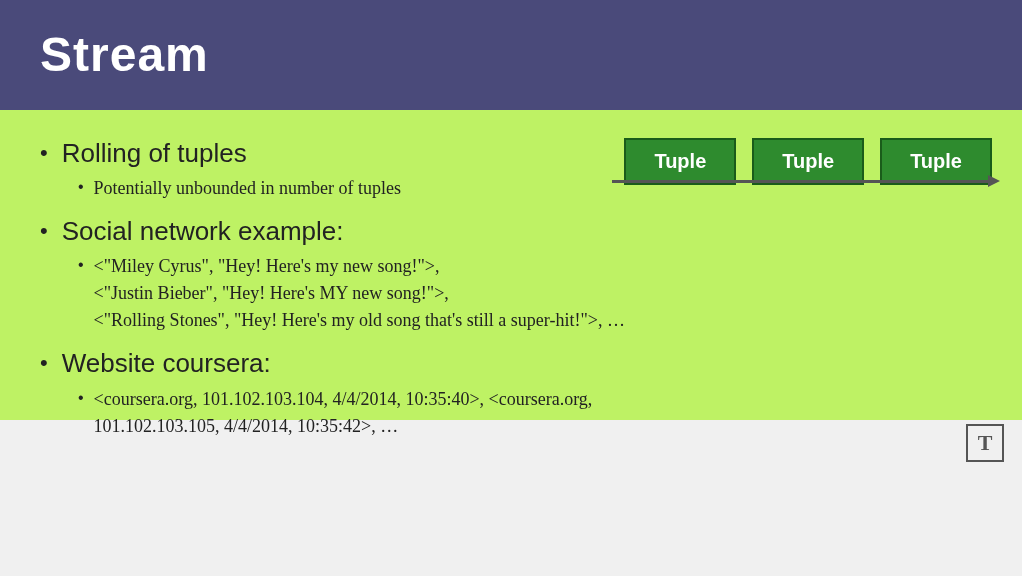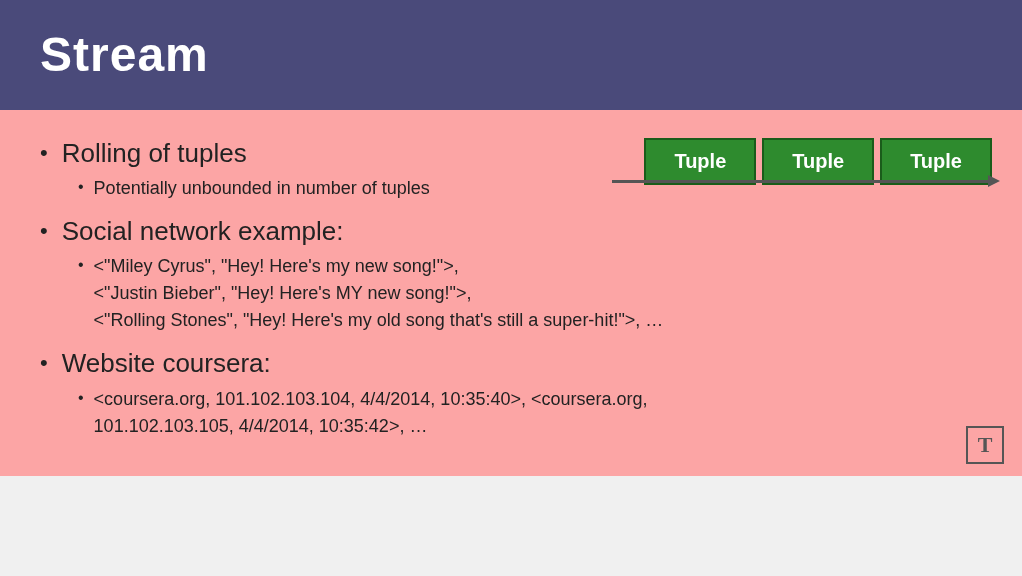--- a/index.html
+++ b/index.html
@@ -11,22 +11,22 @@
     body {
       width: 1022px;
       height: 576px;
       font-family: Arial, 'Helvetica Neue', sans-serif;
       background: #f0f0f0;
       overflow: hidden;
     }
 
     .slide {
       width: 1022px;
-      height: 476px;
-      background: #fca5a5;
+      height: 420px;
+      background: #bef264;
       display: flex;
       flex-direction: column;
     }
 
     .header {
       background: #4a4a7a;
       padding: 20px 40px 22px 40px;
       min-height: 110px;
       display: flex;
       align-items: center;
@@ -84,30 +84,31 @@
       font-size: 16px;
       margin-right: 10px;
       margin-top: 3px;
       color: #222;
     }
 
     .sub-bullet-text {
       font-size: 18px;
       color: #222;
       line-height: 1.5;
+      font-family: Liberation Serif, serif;
     }
 
     
     .tuple-row {
       position: absolute;
       top: 28px;
       right: 30px;
       display: flex;
       align-items: center;
-      gap: 0;
+      gap: 10px;
     }
 
     .tuple-box {
       background: #2e8b2e;
       color: #ffffff;
       font-size: 20px;
       font-weight: bold;
       padding: 10px 28px;
       border: 2px solid #1a5c1a;
       margin-right: 6px;

